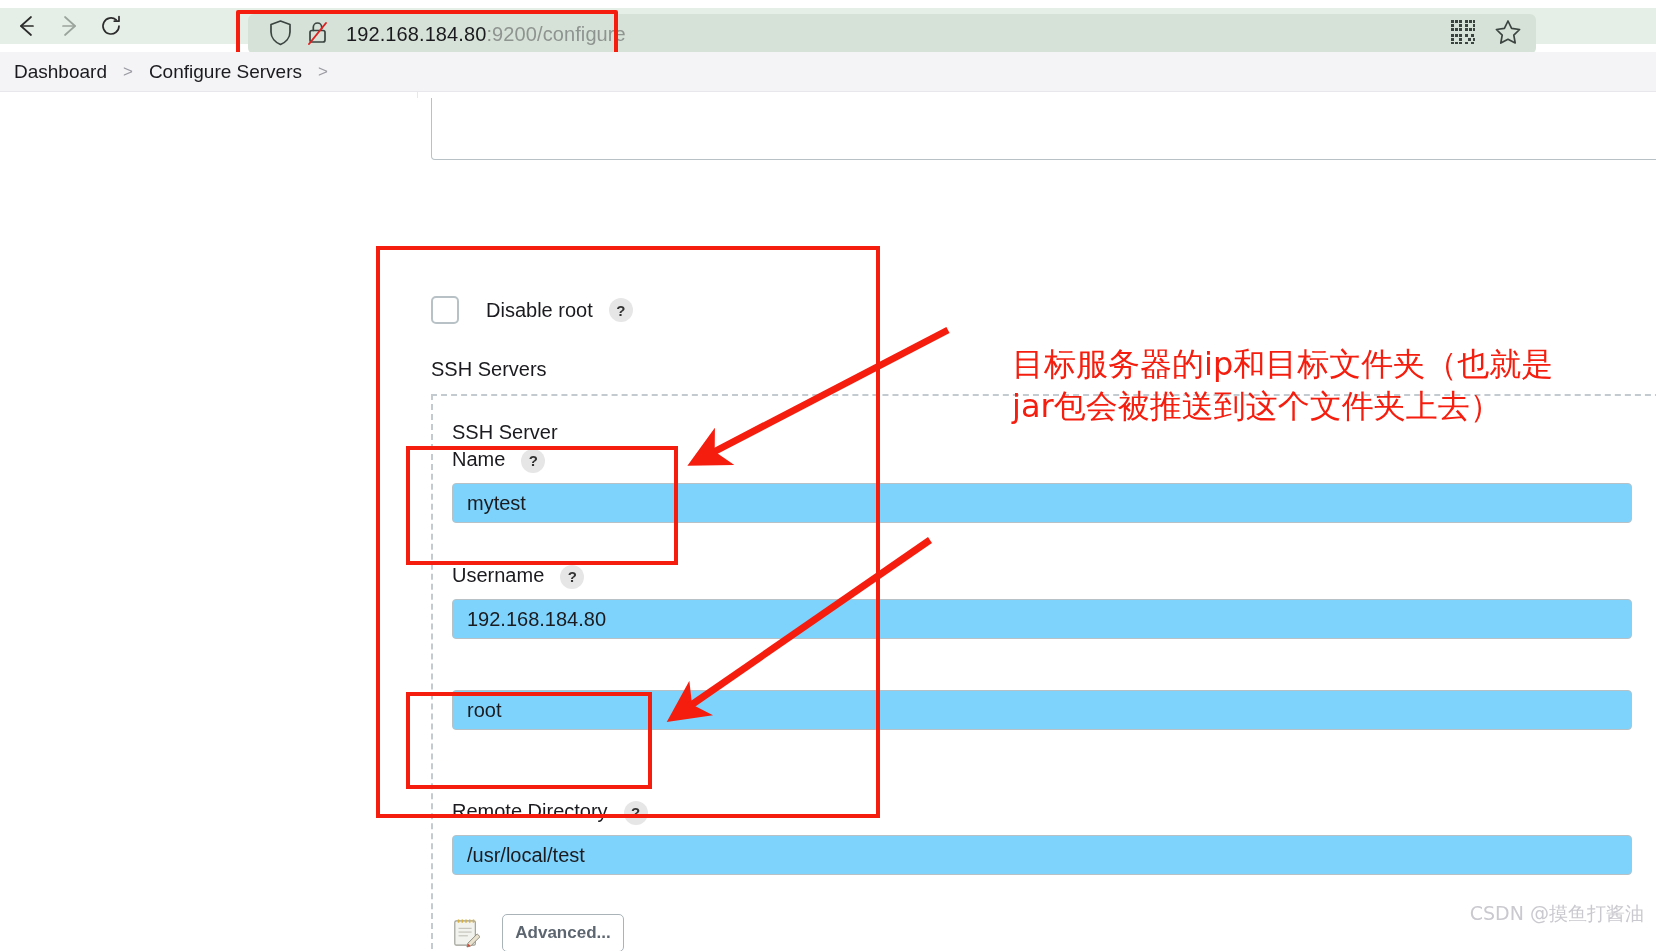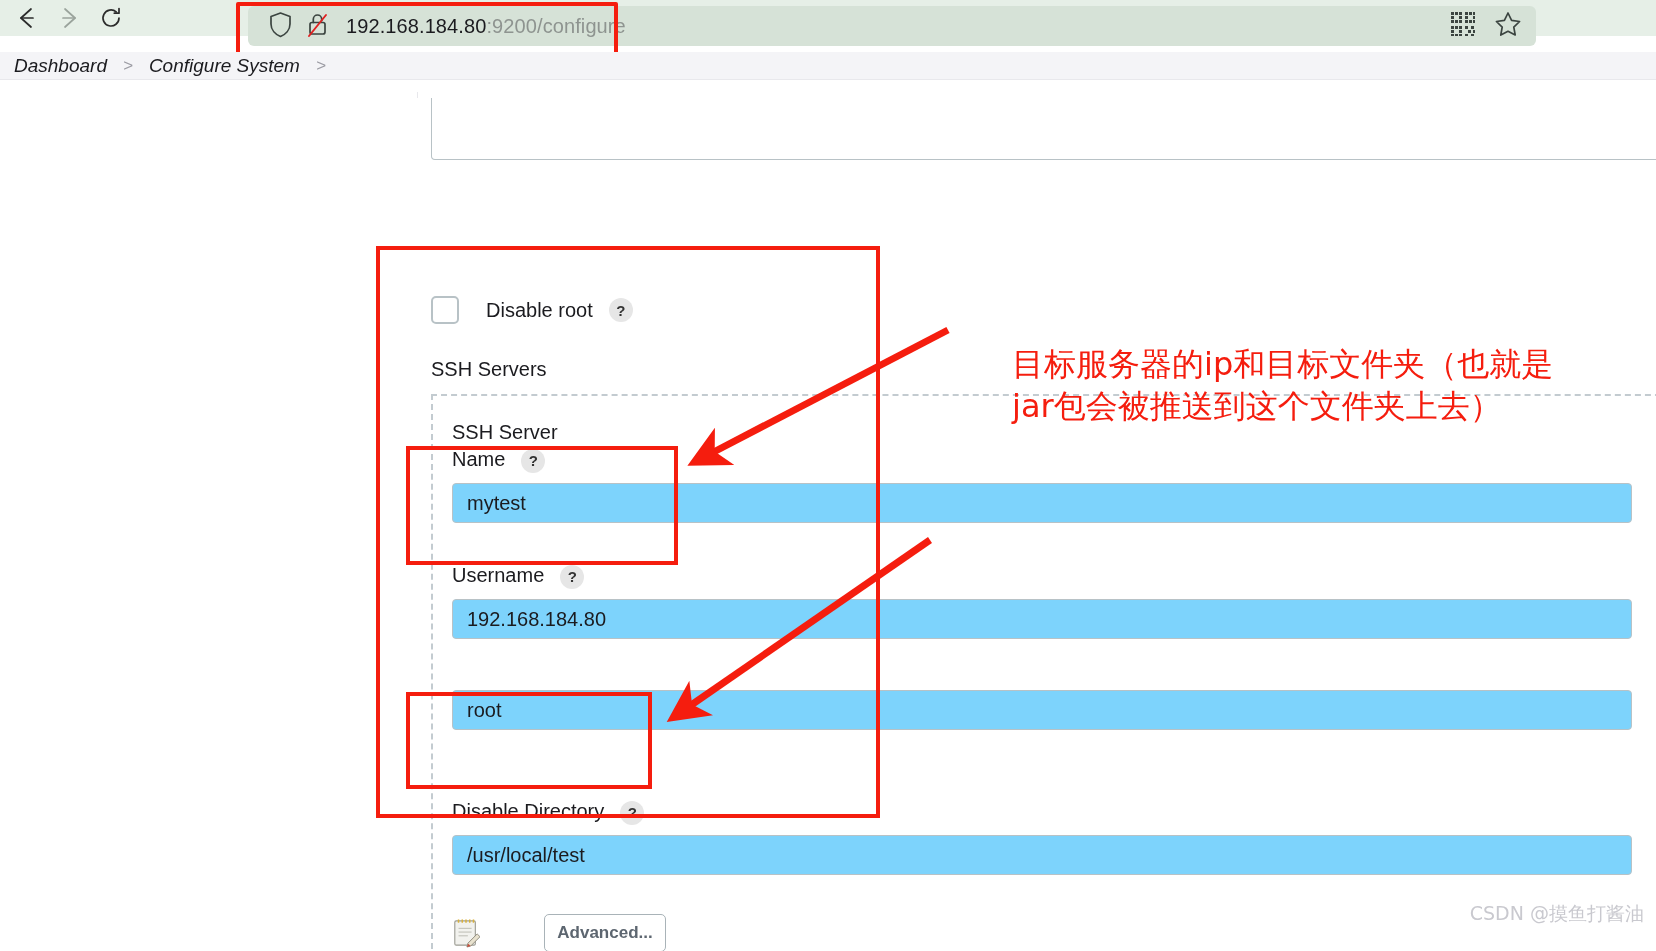--- a/index.html
+++ b/index.html
@@ -7,21 +7,21 @@
     margin: 0; padding: 0;
     width: 1656px; height: 951px;
     overflow: hidden;
     background: #ffffff;
     font-family: "Liberation Sans", "DejaVu Sans", sans-serif;
   }
   #root { position: relative; width: 1656px; height: 951px; overflow: hidden; }
 
   
   .browser-toolbar {
-    position: absolute; left: 0; top: 0;
+    position: absolute; left: 0; top: 8px;
     width: 1656px; height: 36px;
     background: #e6efe7;
     display: flex; align-items: center;
   }
   .nav-btns { display: flex; align-items: center; gap: 4px; padding-left: 8px; }
   .nav-btn {
     width: 38px; height: 38px;
     display: flex; align-items: center; justify-content: center;
     border-radius: 4px;
   }
@@ -53,26 +53,25 @@
     position: absolute;
     left: 236px; top: 2px; width: 382px; height: 55px;
     border: 4px solid #f51d0e;
     border-radius: 2px;
     pointer-events: none;
   }
 
   
   .breadcrumb-bar {
     position: absolute; left: 0; top: 52px;
-    width: 1656px; height: 28px;
+    width: 1656px; height: 40px;
     background: #f4f4f7;
     display: flex; align-items: center;
     padding-left: 14px;
     border-bottom: 1px solid #e8e8ec;
-    font-style: italic;
   }
   .crumb { font-size: 19px; color: #1b1b1f; }
   .crumb-sep { font-size: 17px; color: #9b9ba3; margin: 0 16px; }
 
   
   .page {
     position: absolute; left: 0; top: 92px;
     width: 1656px; height: 859px;
     background: #ffffff;
   }
@@ -151,21 +150,21 @@
     position: absolute; left: 452px; top: 822px;
     display: flex; align-items: center; gap: 22px;
   }
   .memo-icon { width: 28px; height: 30px; display: block; }
   .advanced-btn {
     width: 122px; height: 38px;
     border: 1px solid #a9b3b8;
     border-radius: 5px;
     background: #fff;
     display: flex; align-items: center; justify-content: center;
-    font-size: 17px; font-weight: bold; color: #5d6670; margin-left: 42px;
+    font-size: 17px; font-weight: bold; color: #5d6670;
   }
 
   
   .hl {
     position: absolute;
     border: 4px solid #f51d0e;
     pointer-events: none;
   }
   .hl-outer   { left: 376px; top: 246px;  width: 504px; height: 572px; }
   .hl-host    { left: 406px; top: 446px;  width: 272px; height: 119px; }
@@ -279,21 +278,21 @@
           </svg>
         </span>
       </div>
     </div>
     <div class="hl-url"></div>
   </div>
 
   <div class="breadcrumb-bar">
     <span class="crumb">Dashboard</span>
     <span class="crumb-sep">&gt;</span>
-    <span class="crumb">Configure System</span>
+    <span class="crumb">Configure Servers</span>
     <span class="crumb-sep">&gt;</span>
   </div>
 
   <div class="page">
 
     <div class="gutter-line"></div>
 
     <div class="textarea-box"></div>
 
     <div class="checkbox-row">
@@ -317,21 +316,21 @@
     <div class="field" style="left:452px; top:470px;">
       <div class="field-label"><span>Username</span><span class="helpq">?</span></div>
       <div class="field-input">192.168.184.80</div>
     </div>
 
     <div class="field" style="left:452px; top:588px;">
       <div class="field-input">root</div>
     </div>
 
     <div class="field" style="left:452px; top:706px;">
-      <div class="field-label"><span>Disable Directory</span><span class="helpq">?</span></div>
+      <div class="field-label"><span>Remote Directory</span><span class="helpq">?</span></div>
       <div class="field-input">/usr/local/test</div>
     </div>
 
     <div class="advanced-row">
       <span>
         <svg class="memo-icon" viewBox="0 0 30 32">
           <rect x="3" y="3" width="22" height="26" rx="1.5" fill="#f2f2ee" stroke="#9c9c94" stroke-width="1.2"></rect>
           <g stroke="#d9b13a" stroke-width="1.6">
             <path d="M7 1.5 V5"></path>
               <path d="M11 1.5 V5"></path>

